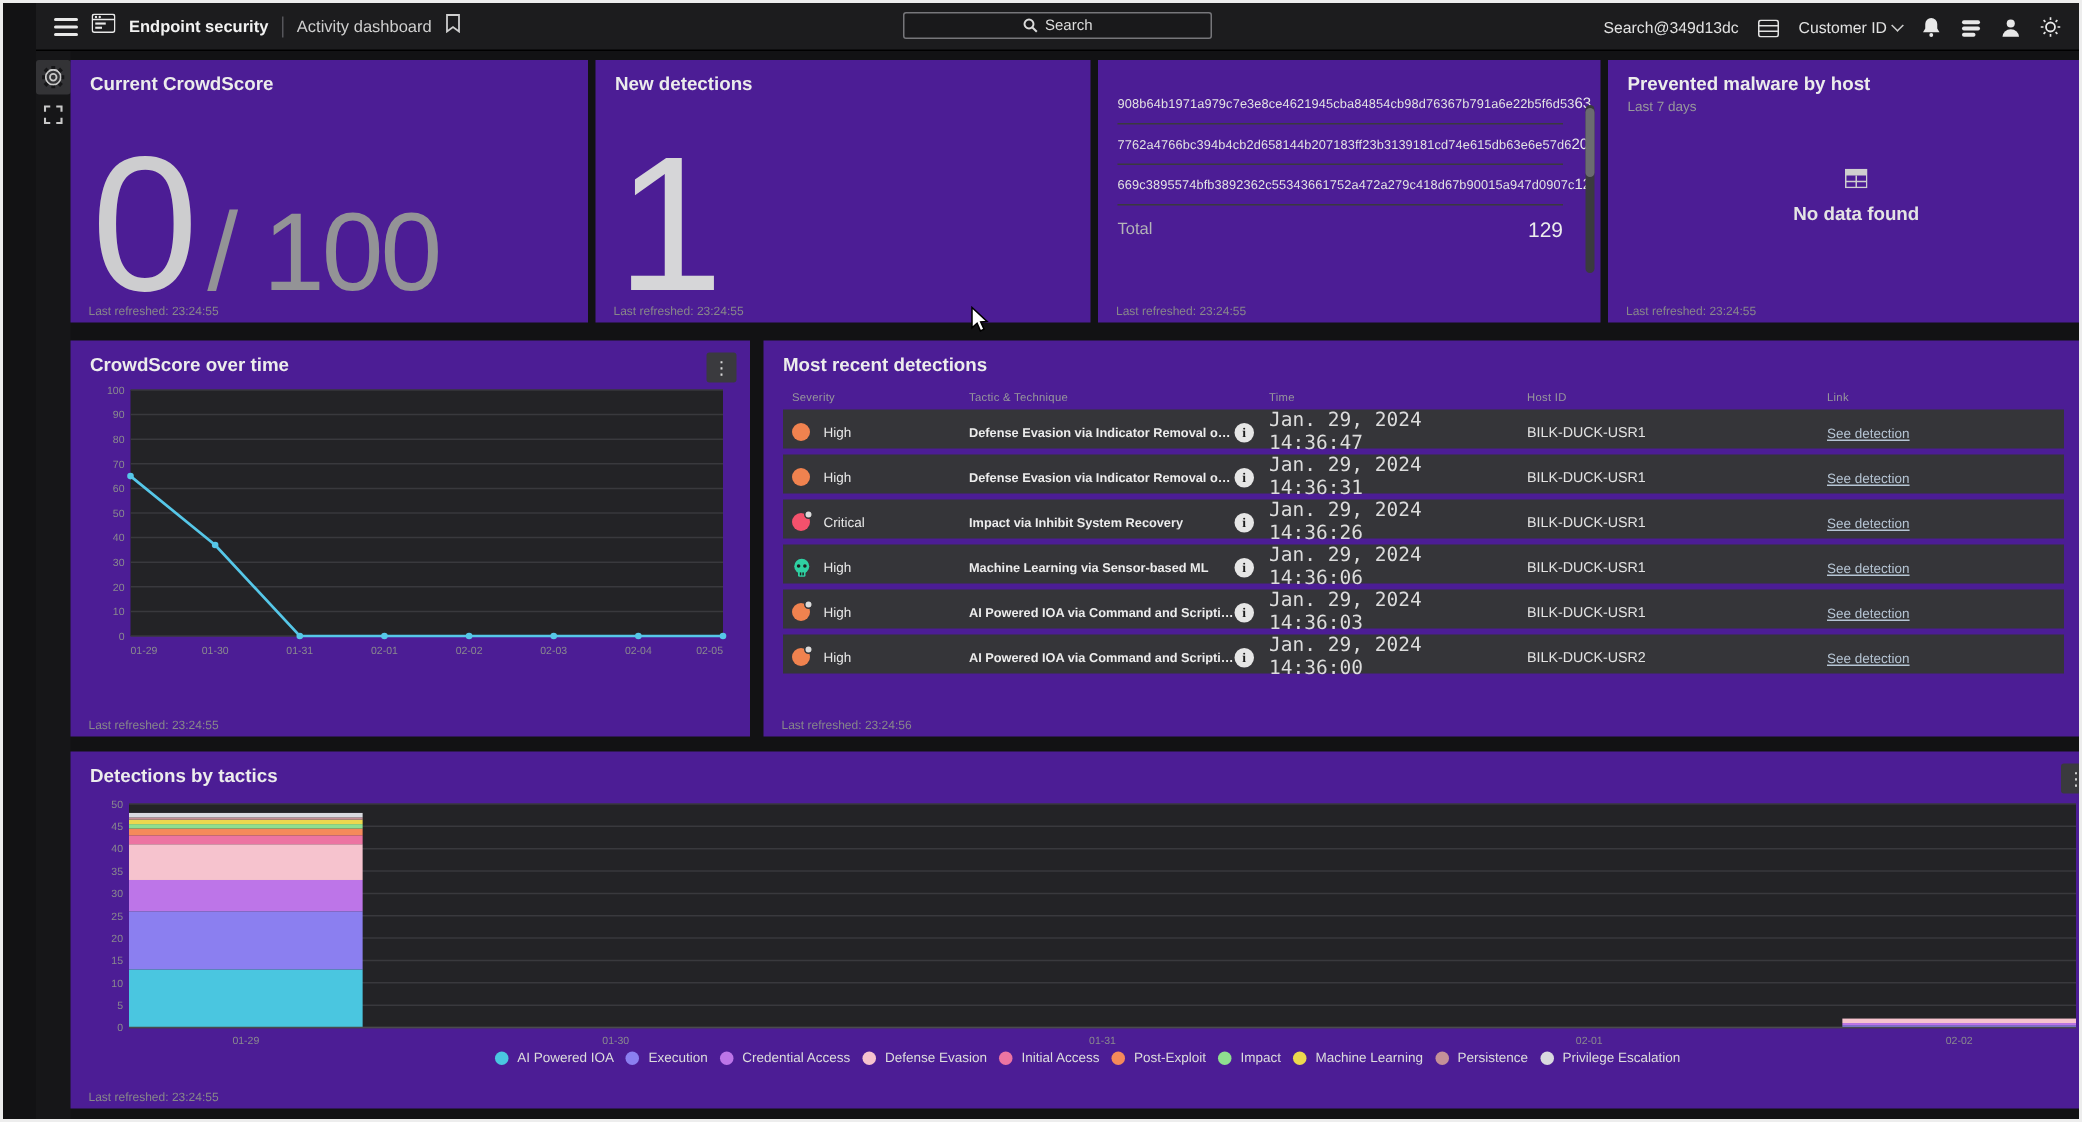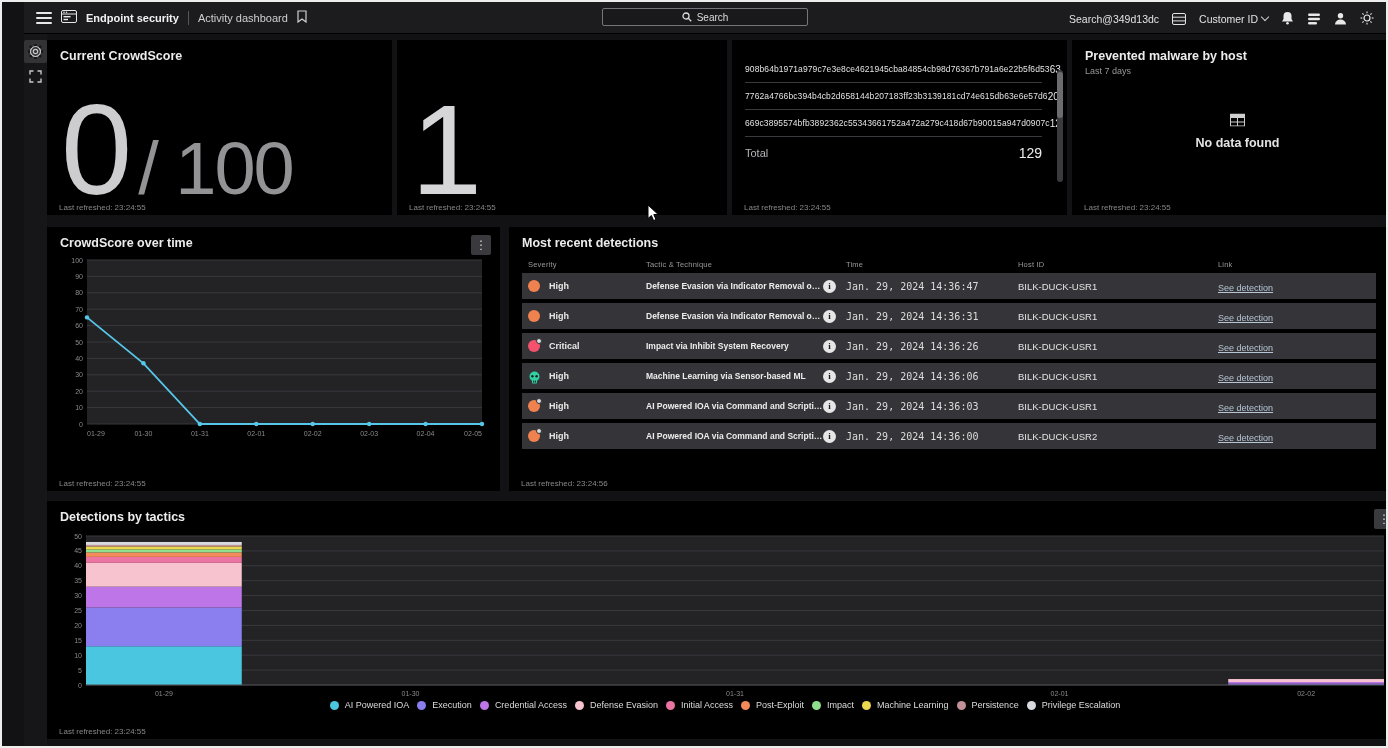--- a/index.html
+++ b/index.html
@@ -27,21 +27,21 @@
     transform:rotate(45deg);margin-left:4px;margin-top:-3px;}
   
   .content{display:flex;height:716px;}
   .rail{width:25px;background:#161618;display:flex;flex-direction:column;align-items:center;padding-top:6px;gap:2px;}
   .rail-btn{width:23px;height:23px;display:flex;align-items:center;justify-content:center;cursor:pointer;border-radius:2px;}
   .rail-btn.active{background:#333336;}
   .main{flex:1;padding:6px 3px 0 0;}
   .row1{display:grid;grid-template-columns:345px 330px 335px 1fr;gap:5px;height:175px;margin-bottom:12px;}
   .row2{display:flex;gap:9px;height:264px;margin-bottom:10px;}
   .row3{height:238px;}
-  .card{position:relative;background:#000000;overflow:hidden;padding:9px 13px;}
+  .card{position:relative;background:#4c1d95;overflow:hidden;padding:9px 13px;}
   .card-title{font-size:12.5px;font-weight:700;color:#ececec;}
   .card-sub{font-size:9px;color:#98989c;margin-top:3px;}
   .refreshed{position:absolute;left:12px;bottom:3px;font-size:8px;color:#87878a;}
   .kebab{position:absolute;top:8px;right:9px;width:20px;height:20px;background:#3a3a3e;color:#d8d8d8;
     font-size:12px;text-align:center;line-height:20px;cursor:pointer;border-radius:2px;}
   
   .bigwrap{position:absolute;left:14px;bottom:14px;display:flex;align-items:baseline;line-height:.8;}
   .big-zero{font-size:128px;font-weight:200;color:#cdcdcf;letter-spacing:-4px;}
   .big-denom{font-size:74px;font-weight:200;color:#939396;margin-left:10px;letter-spacing:-2px;}
   .big-one{font-size:128px;font-weight:200;color:#d6d6d8;}
@@ -64,26 +64,26 @@
   
   .dtable{margin-top:6px;margin-right:14px;}
   .thead,.trow{display:grid;grid-template-columns:118px 200px 172px 200px 1fr;align-items:center;padding:0 6px;}
   .thead{height:17px;}
   .th{font-size:7.5px;color:#98989c;letter-spacing:.2px;}
   .trow{height:26px;background:#353539;margin-bottom:4px;cursor:default;}
   .sev-cell{display:flex;align-items:center;gap:9px;}
   .sev-icon{position:relative;width:12px;height:12px;border-radius:50%;flex:0 0 auto;}
   .sev-icon.circle-dot::after{content:'';position:absolute;top:-2px;right:-2px;width:4px;height:4px;
     background:#dcdcdc;border-radius:50%;border:1px solid #353539;}
-  .sev-label{font-size:9px;color:#e8e8e8;font-weight:bold;}
+  .sev-label{font-size:9px;color:#e8e8e8;}
   .tech-cell{display:flex;align-items:center;justify-content:space-between;padding-right:10px;}
   .tech-text{font-size:8.5px;font-weight:700;color:#ececec;white-space:nowrap;overflow:hidden;text-overflow:ellipsis;}
   .info-icon{flex:0 0 auto;width:13px;height:13px;border-radius:50%;background:#e6e6e6;color:#1c1c1c;
     font-size:9px;font-weight:700;font-family:"Liberation Serif",serif;display:flex;align-items:center;justify-content:center;cursor:pointer;}
-  .time-cell{font-size:10px;font-family:"DejaVu Sans Mono",monospace;color:#dcdcdc;}
+  .time-cell{font-size:13px;font-family:"DejaVu Sans Mono",monospace;color:#dcdcdc;}
   .host-cell{font-size:9.5px;color:#e2e2e2;}
   .link-cell a{font-size:9px;color:#b6c5d4;text-decoration:underline;cursor:pointer;}
   .tscroll{position:absolute;top:28px;right:3px;width:7px;bottom:14px;background:#2f2f33;border-radius:3px;}
   .tscroll .thumb{position:absolute;top:8px;left:0;width:7px;height:58px;background:#5d5d63;border-radius:3px;cursor:grab;}
   .tscroll .arrow{position:absolute;left:0;width:7px;height:7px;background:#44444a;}
   .tscroll .arrow.up{top:0;} .tscroll .arrow.down{bottom:0;}
   
   .legend{display:flex;justify-content:center;gap:8px;margin-top:0;}
   .legend-item{display:flex;align-items:center;gap:6px;cursor:pointer;}
   .legend-dot{width:9px;height:9px;border-radius:50%;}
@@ -218,20 +218,21 @@
         <div class="card">
           <div class="card-title">Current CrowdScore</div>
           <div class="bigwrap">
             <span class="big-zero">0</span>
             <span class="big-denom">/ 100</span>
           </div>
           <div class="refreshed">Last refreshed: 23:24:55</div>
         </div>
 
         <div class="card">
+          <div class="card-title">New detections</div>
           <div class="bigwrap">
               <span class="big-one">1</span>
             </div>
           <div class="refreshed">Last refreshed: 23:24:55</div>
         </div>
 
         <div class="card">
           <div class="sha-list">
               <div class="sha-row">
                 <span class="sha-hash">908b64b1971a979c7e3e8ce4621945cba84854cb98d76367b791a6e22b5f6d53</span>

